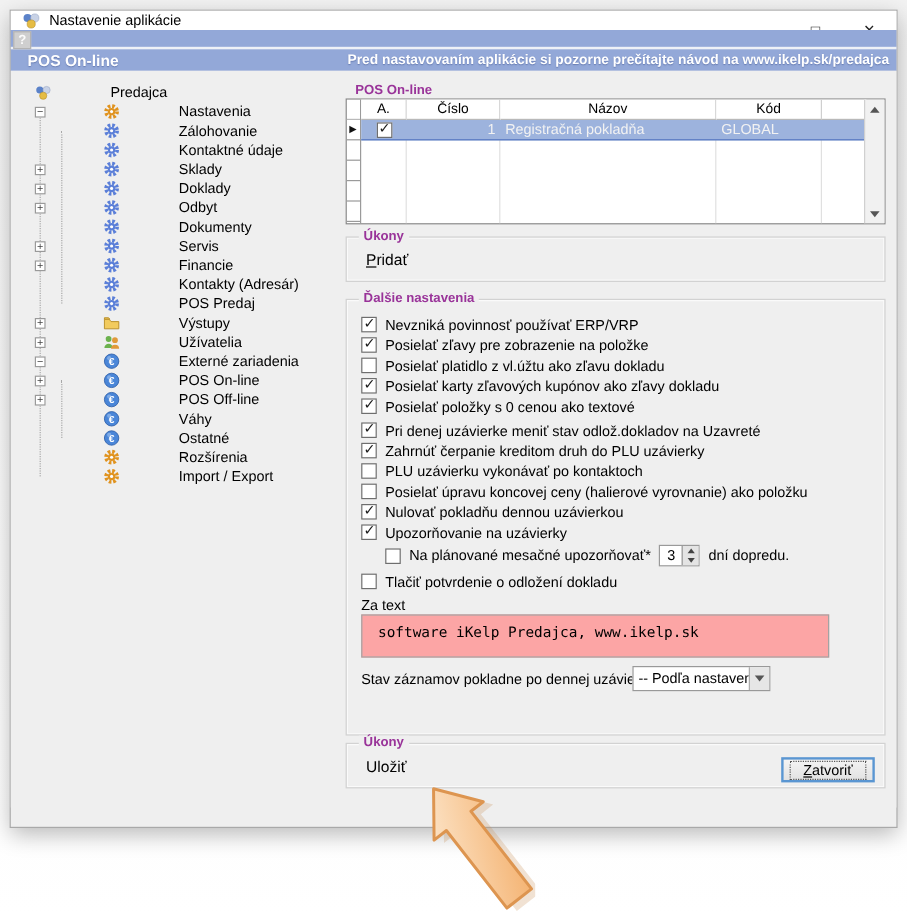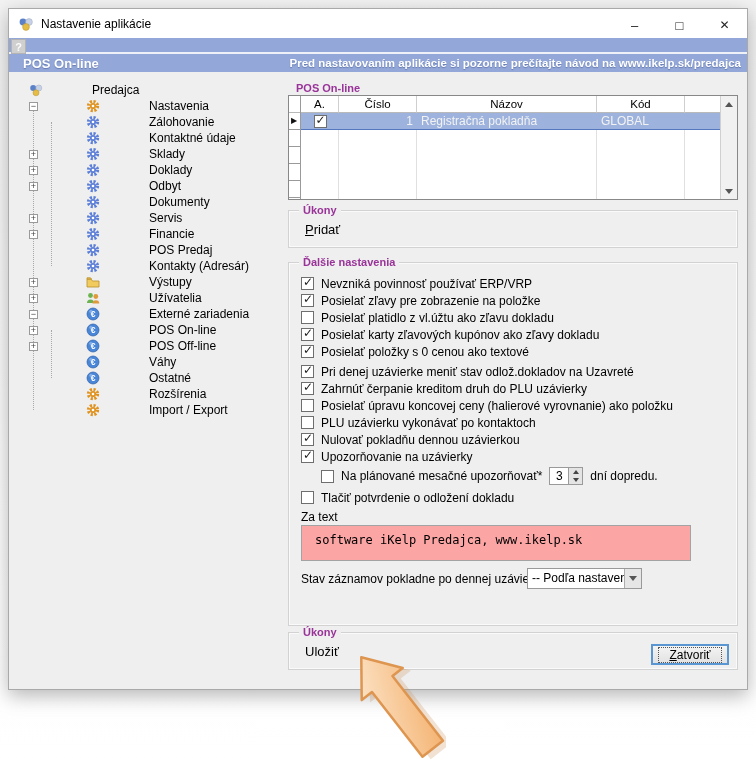--- a/index.html
+++ b/index.html
@@ -8,21 +8,21 @@
     background:linear-gradient(#f2f2f2,#fbfbfb 60%,#ffffff);
     font-family:"Liberation Sans","DejaVu Sans",sans-serif;
     -webkit-font-smoothing:antialiased;
   }
   
   .window{
     position:absolute;left:8px;top:8px;width:740px;height:682px;
     background:#efefef;border:1px solid #a9a9a9;box-sizing:border-box;
     box-shadow:0 6px 18px rgba(0,0,0,.28);
   }
-  .titlebar{height:29px;background:#ffffff;display:flex;align-items:center;position:relative;}
+  .titlebar{height:16px;background:#ffffff;display:flex;align-items:center;position:relative;}
   .titlebar .appicon{width:16px;height:16px;margin-left:9px;margin-right:7px;flex:0 0 auto;}
   .titlebar .title{font-size:12px;color:#000;}
   .winbtns{position:absolute;right:0;top:0;height:32px;display:flex;}
   .winbtn{width:45px;height:32px;display:flex;align-items:center;justify-content:center;
     font-size:13px;color:#222;cursor:default;}
   .winbtn.close{font-size:12px;}
   
   .bluebar1{height:14px;background:#93a8d8;border-bottom:2px solid #eef1f7;position:relative;}
   .helpbtn{position:absolute;left:2px;top:1px;width:15px;height:15px;background:#cfcfcf;
     border:1px solid #b3b3b3;color:#fbfbfb;font-size:11px;font-weight:bold;text-align:center;
@@ -219,30 +219,30 @@
           </svg>
           <span class="tree-label">Financie</span>
         </div>
         <div class="tree-item pad2">
           <span class="exp-spacer"></span>
           <svg viewBox="0 0 14 14" class="tree-ico">
             <circle cx="7" cy="7" r="4.6" fill="none" stroke="#5b7fd8" stroke-width="3.1" stroke-dasharray="2.1 1.5"></circle>
             <circle cx="7" cy="7" r="3.1" fill="#5b7fd8"></circle>
             <circle cx="7" cy="7" r="1.3" fill="#fff"></circle>
           </svg>
+          <span class="tree-label">Kontakty (Adresár)</span>
+        </div>
+        <div class="tree-item pad2">
+          <span class="exp-spacer"></span>
+          <svg viewBox="0 0 14 14" class="tree-ico">
+            <circle cx="7" cy="7" r="4.6" fill="none" stroke="#5b7fd8" stroke-width="3.1" stroke-dasharray="2.1 1.5"></circle>
+            <circle cx="7" cy="7" r="3.1" fill="#5b7fd8"></circle>
+            <circle cx="7" cy="7" r="1.3" fill="#fff"></circle>
+          </svg>
           <span class="tree-label">POS Predaj</span>
-        </div>
-        <div class="tree-item pad2">
-          <span class="exp-spacer"></span>
-          <svg viewBox="0 0 14 14" class="tree-ico">
-            <circle cx="7" cy="7" r="4.6" fill="none" stroke="#5b7fd8" stroke-width="3.1" stroke-dasharray="2.1 1.5"></circle>
-            <circle cx="7" cy="7" r="3.1" fill="#5b7fd8"></circle>
-            <circle cx="7" cy="7" r="1.3" fill="#fff"></circle>
-          </svg>
-          <span class="tree-label">Kontakty (Adresár)</span>
         </div>
         <div class="tree-item">
           <span class="expander">+</span>
           <svg viewBox="0 0 14 14" class="tree-ico">
             <path d="M1,4 L5,4 L6.5,6 L13,6 L13,12 L1,12 Z" fill="#f2cb5e" stroke="#b98f2a" stroke-width="0.8"></path>
             <path d="M1,4 L1,2.8 L4.5,2.8 L5.5,4 Z" fill="#f2cb5e" stroke="#b98f2a" stroke-width="0.8"></path>
           </svg>
           <span class="tree-label">Výstupy</span>
         </div>
         <div class="tree-item">
@@ -413,25 +413,25 @@
               <span>Pri denej uzávierke meniť stav odlož.dokladov na Uzavreté</span>
             </div>
             <div class="cbrow">
               <span class="cbx">
                 <span class="tick">✓</span>
               </span>
               <span>Zahrnúť čerpanie kreditom druh do PLU uzávierky</span>
             </div>
             <div class="cbrow">
               <span class="cbx"></span>
+              <span>PLU uzávierku vykonávať po kontaktoch</span>
+            </div>
+            <div class="cbrow">
+              <span class="cbx"></span>
               <span>Posielať úpravu koncovej ceny (halierové vyrovnanie) ako položku</span>
-            </div>
-            <div class="cbrow">
-              <span class="cbx"></span>
-              <span>PLU uzávierku vykonávať po kontaktoch</span>
             </div>
             <div class="cbrow">
               <span class="cbx">
                 <span class="tick">✓</span>
               </span>
               <span>Nulovať pokladňu dennou uzávierkou</span>
             </div>
             <div class="cbrow">
               <span class="cbx">
                 <span class="tick">✓</span>

